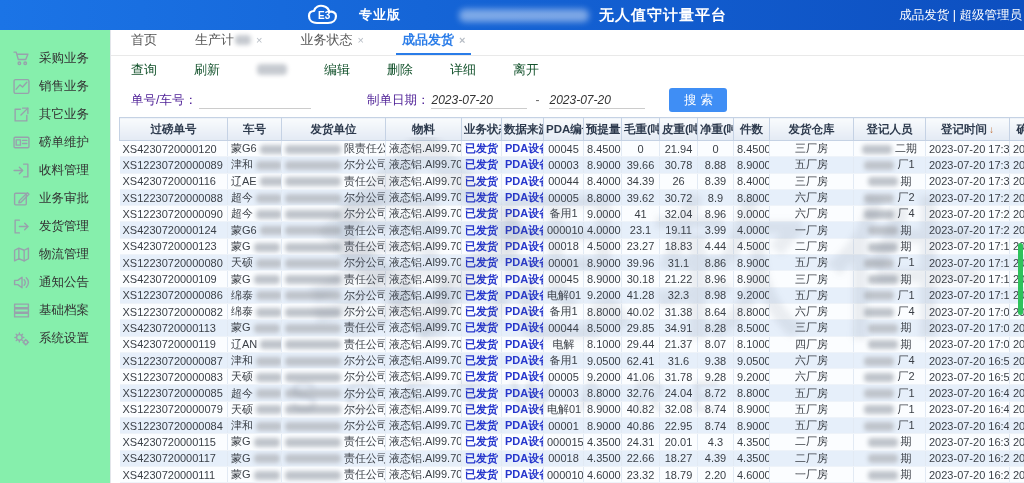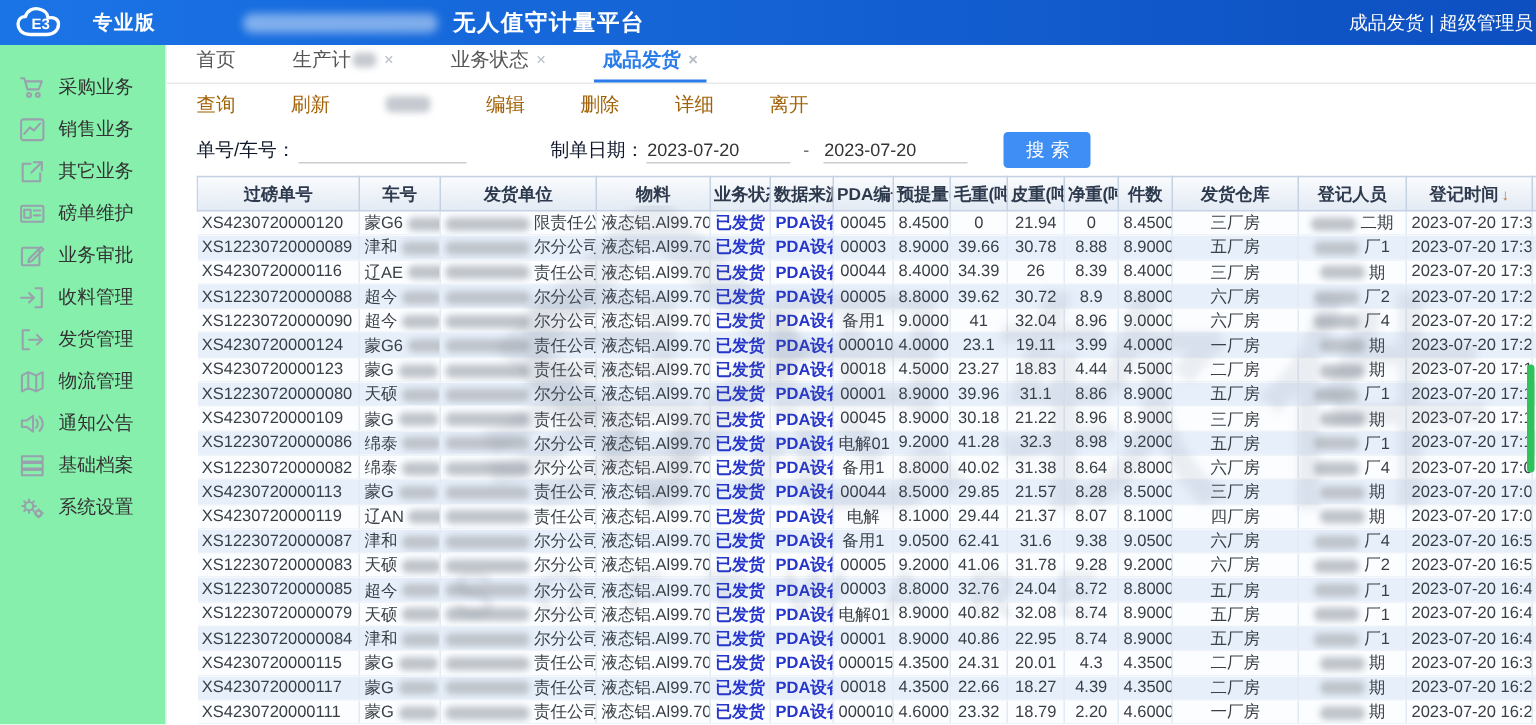--- a/index.html
+++ b/index.html
@@ -1,21 +1,21 @@
 <!DOCTYPE html>
 <html><head>
 <meta charset="utf-8">
 <style>
   * { margin:0; padding:0; box-sizing:border-box; }
   html,body { width:1024px; height:483px; overflow:hidden; background:#fff;
     font-family:"Liberation Sans","DejaVu Sans",sans-serif; }
 
   
   .topbar { height:30px; background:linear-gradient(90deg,#1b74e6 0%,#1360d2 55%,#0d4fc0 100%);
-    display:flex; align-items:center; color:#fff; position:relative; }
+    display:flex; align-items:center; color:#fff; position:relative;justify-content:center; }
   .logo { display:flex; align-items:center; margin-left:10px; }
   .logo svg { display:block; }
   .edition { font-size:13px; font-weight:bold; margin-left:8px; letter-spacing:1px; }
   .company-blur { width:130px; height:13px; border-radius:6px; margin-left:58px;
     background:rgba(255,255,255,.45); filter:blur(3px); }
   .app-title { font-size:15px; font-weight:bold; margin-left:10px; letter-spacing:1px; }
   .user-area { position:absolute; right:2px; top:7px; font-size:12.5px; white-space:nowrap; }
 
   
   .layout { display:flex; height:453px; }
@@ -30,36 +30,36 @@
   .tabbar { height:26px; display:flex; align-items:flex-end; padding-left:18px; border-bottom:1px solid #e9e9e9; }
   .tab { display:flex; align-items:center; font-size:13px; color:#555; margin-right:34px;
     padding:4px 2px 6px; cursor:pointer; position:relative; white-space:nowrap; }
   .tab .tblur { display:inline-block; width:16px; height:10px; background:#c6cad0; border-radius:4px; filter:blur(2px); margin-left:1px; }
   .tab .close { color:#b6bcc4; font-size:11px; margin-left:5px; }
   .tab.active { color:#2a7ce8; font-weight:bold; }
   .tab.active::after { content:""; position:absolute; left:-4px; right:-4px; bottom:0; height:2px; background:#2a7ce8; }
 
   
   .toolbar { height:27px; display:flex; align-items:center; padding-left:20px; }
-  .tbtn { font-size:13px; color:#a16207; margin-right:37px; cursor:pointer; white-space:nowrap; }
+  .tbtn { font-size:13px; color:#14532d; margin-right:37px; cursor:pointer; white-space:nowrap; }
   .tbtn.blurred { width:30px; height:11px; background:#c6cad0; border-radius:4px; filter:blur(2px); }
 
   
   .filterbar { height:34px; display:flex; align-items:center; padding-left:20px; }
-  .flabel { font-size:12.5px; color:#0f172a; white-space:nowrap; }
+  .flabel { font-size:12.5px; color:#4c1d95; white-space:nowrap; }
   .finput { border:none; border-bottom:1px solid #ccc; width:112px; height:18px; font-size:12px;
-    color:#333; margin-left:2px; background:transparent; outline:none; }
+    color:#333; margin-left:2px; background:transparent; outline:none;font-style:italic; }
   .finput.date { width:96px; }
   .dash { color:#666; margin:0 8px; font-size:12px; }
   .gap { width:56px; }
   .search-btn { margin-left:24px; width:58px; height:24px; background:#3f8ef5; color:#fff; font-size:12.5px;
     border:none; border-radius:3px; cursor:pointer; letter-spacing:4px; padding-left:4px; }
 
   
-  .table-wrap { position:relative; margin-left:20px; height:366px; overflow:hidden; }
+  .table-wrap { position:relative; margin-left:8px; height:366px; overflow:hidden; }
   table { border-collapse:collapse; table-layout:fixed; width:950px; }
   th { background:linear-gradient(#f9fbfd,#e3eaf4); border:1px solid #c5d2e4; font-size:11.5px;
     color:#2d3a4d; font-weight:bold; height:23px; white-space:nowrap; overflow:hidden; padding:0 2px; cursor:pointer; }
   td { border-right:1px solid #e2eaf4; border-bottom:1px solid #eef3f9; font-size:11px; color:#3a3f46;
     height:16.3px; text-align:center; white-space:nowrap; overflow:hidden; padding:0 3px; }
   tr.odd  td { background:#fbfdff; }
   tr.even td { background:#e6effa; }
   td.al { text-align:left; }
   .status-cell { color:#2636cc; font-weight:bold; }
   .source-cell { color:#2636cc; font-weight:bold; }
@@ -127,32 +127,32 @@
         <span class="sicon"><svg viewBox="0 0 16 16">
             <rect x="1" y="3" width="14" height="10" rx="1" fill="none" stroke="#98a1ac" stroke-width="1.3" stroke-linejoin="round" stroke-linecap="round"></rect>
             <rect x="3" y="5.5" width="4" height="5" fill="none" stroke="#98a1ac" stroke-width="1.3" stroke-linejoin="round" stroke-linecap="round"></rect>
             <line x1="9" y1="6" x2="13" y2="6" fill="none" stroke="#98a1ac" stroke-width="1.3" stroke-linejoin="round" stroke-linecap="round"></line>
             <line x1="9" y1="9" x2="13" y2="9" fill="none" stroke="#98a1ac" stroke-width="1.3" stroke-linejoin="round" stroke-linecap="round"></line>
           </svg></span>
         <span class="slabel">磅单维护</span>
       </div>
       <div class="side-item">
         <span class="sicon"><svg viewBox="0 0 16 16">
-            <rect x="1.5" y="3" width="11" height="11" rx="1" fill="none" stroke="#98a1ac" stroke-width="1.3" stroke-linejoin="round" stroke-linecap="round"></rect>
-            <path d="M6 10l7.5-7.5 1.5 1.5L7.5 11.5 5.5 12z" fill="none" stroke="#98a1ac" stroke-width="1.3" stroke-linejoin="round" stroke-linecap="round"></path>
-          </svg></span>
-        <span class="slabel">业务审批</span>
-      </div>
-      <div class="side-item">
-        <span class="sicon"><svg viewBox="0 0 16 16">
             <path d="M10 2h4v12h-4" fill="none" stroke="#98a1ac" stroke-width="1.3" stroke-linejoin="round" stroke-linecap="round"></path>
             <line x1="1" y1="8" x2="9" y2="8" fill="none" stroke="#98a1ac" stroke-width="1.3" stroke-linejoin="round" stroke-linecap="round"></line>
             <polyline points="6,5 9,8 6,11" fill="none" stroke="#98a1ac" stroke-width="1.3" stroke-linejoin="round" stroke-linecap="round"></polyline>
           </svg></span>
         <span class="slabel">收料管理</span>
+      </div>
+      <div class="side-item">
+        <span class="sicon"><svg viewBox="0 0 16 16">
+            <rect x="1.5" y="3" width="11" height="11" rx="1" fill="none" stroke="#98a1ac" stroke-width="1.3" stroke-linejoin="round" stroke-linecap="round"></rect>
+            <path d="M6 10l7.5-7.5 1.5 1.5L7.5 11.5 5.5 12z" fill="none" stroke="#98a1ac" stroke-width="1.3" stroke-linejoin="round" stroke-linecap="round"></path>
+          </svg></span>
+        <span class="slabel">业务审批</span>
       </div>
       <div class="side-item">
         <span class="sicon"><svg viewBox="0 0 16 16">
             <path d="M6 2H2v12h4" fill="none" stroke="#98a1ac" stroke-width="1.3" stroke-linejoin="round" stroke-linecap="round"></path>
             <line x1="6" y1="8" x2="14" y2="8" fill="none" stroke="#98a1ac" stroke-width="1.3" stroke-linejoin="round" stroke-linecap="round"></line>
             <polyline points="11,5 14,8 11,11" fill="none" stroke="#98a1ac" stroke-width="1.3" stroke-linejoin="round" stroke-linecap="round"></polyline>
           </svg></span>
         <span class="slabel">发货管理</span>
       </div>
       <div class="side-item">
@@ -478,21 +478,21 @@
             <tr class="even">
               <td class="al">XS4230720000113</td>
               <td class="al">蒙G<span class="blob w26"></span></td>
               <td><span class="blob w56"></span>责任公司</td>
               <td>液态铝.Al99.70DT</td>
               <td class="status-cell">已发货</td>
               <td class="source-cell">PDA设备</td>
               <td>00044</td>
               <td>8.5000</td>
               <td>29.85</td>
-              <td>21.57</td>
+              <td>34.91</td>
               <td>8.28</td>
               <td>8.5000</td>
               <td>三厂房</td>
               <td><span class="blob w30"></span>期</td>
               <td>2023-07-20 17:05</td>
               <td class="al">2023-07</td>
             </tr>
             <tr class="odd">
               <td class="al">XS4230720000119</td>
               <td class="al">辽AN<span class="blob w26"></span></td>

